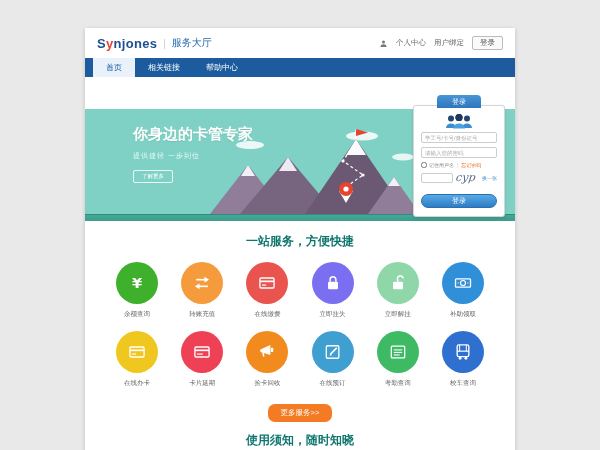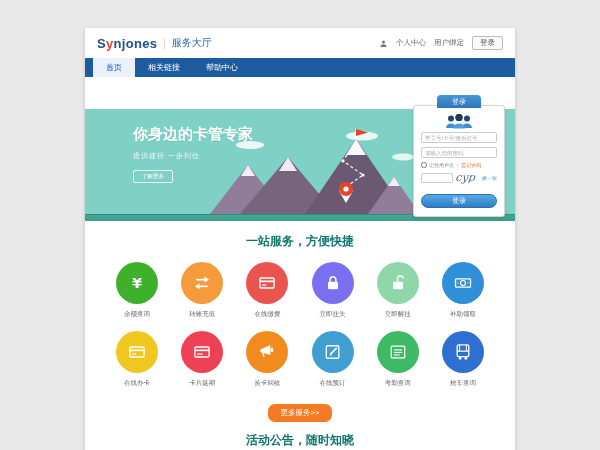--- a/index.html
+++ b/index.html
@@ -304,17 +304,17 @@
         <div class="svc-label">校车查询</div>
       </div>
     </div>
 
     <div class="more-wrap">
       <button class="more-btn" style="background: rgb(244, 123, 35);">更多服务&gt;&gt;</button>
     </div>
   </div>
 
   <div class="ann-section">
-    <div class="section-head">活动公告，随时知晓</div>
+    <div class="section-head">使用须知，随时知晓</div>
     <div class="page-bottom"></div>
   </div>
 
 </div>
 
 </body></html>

